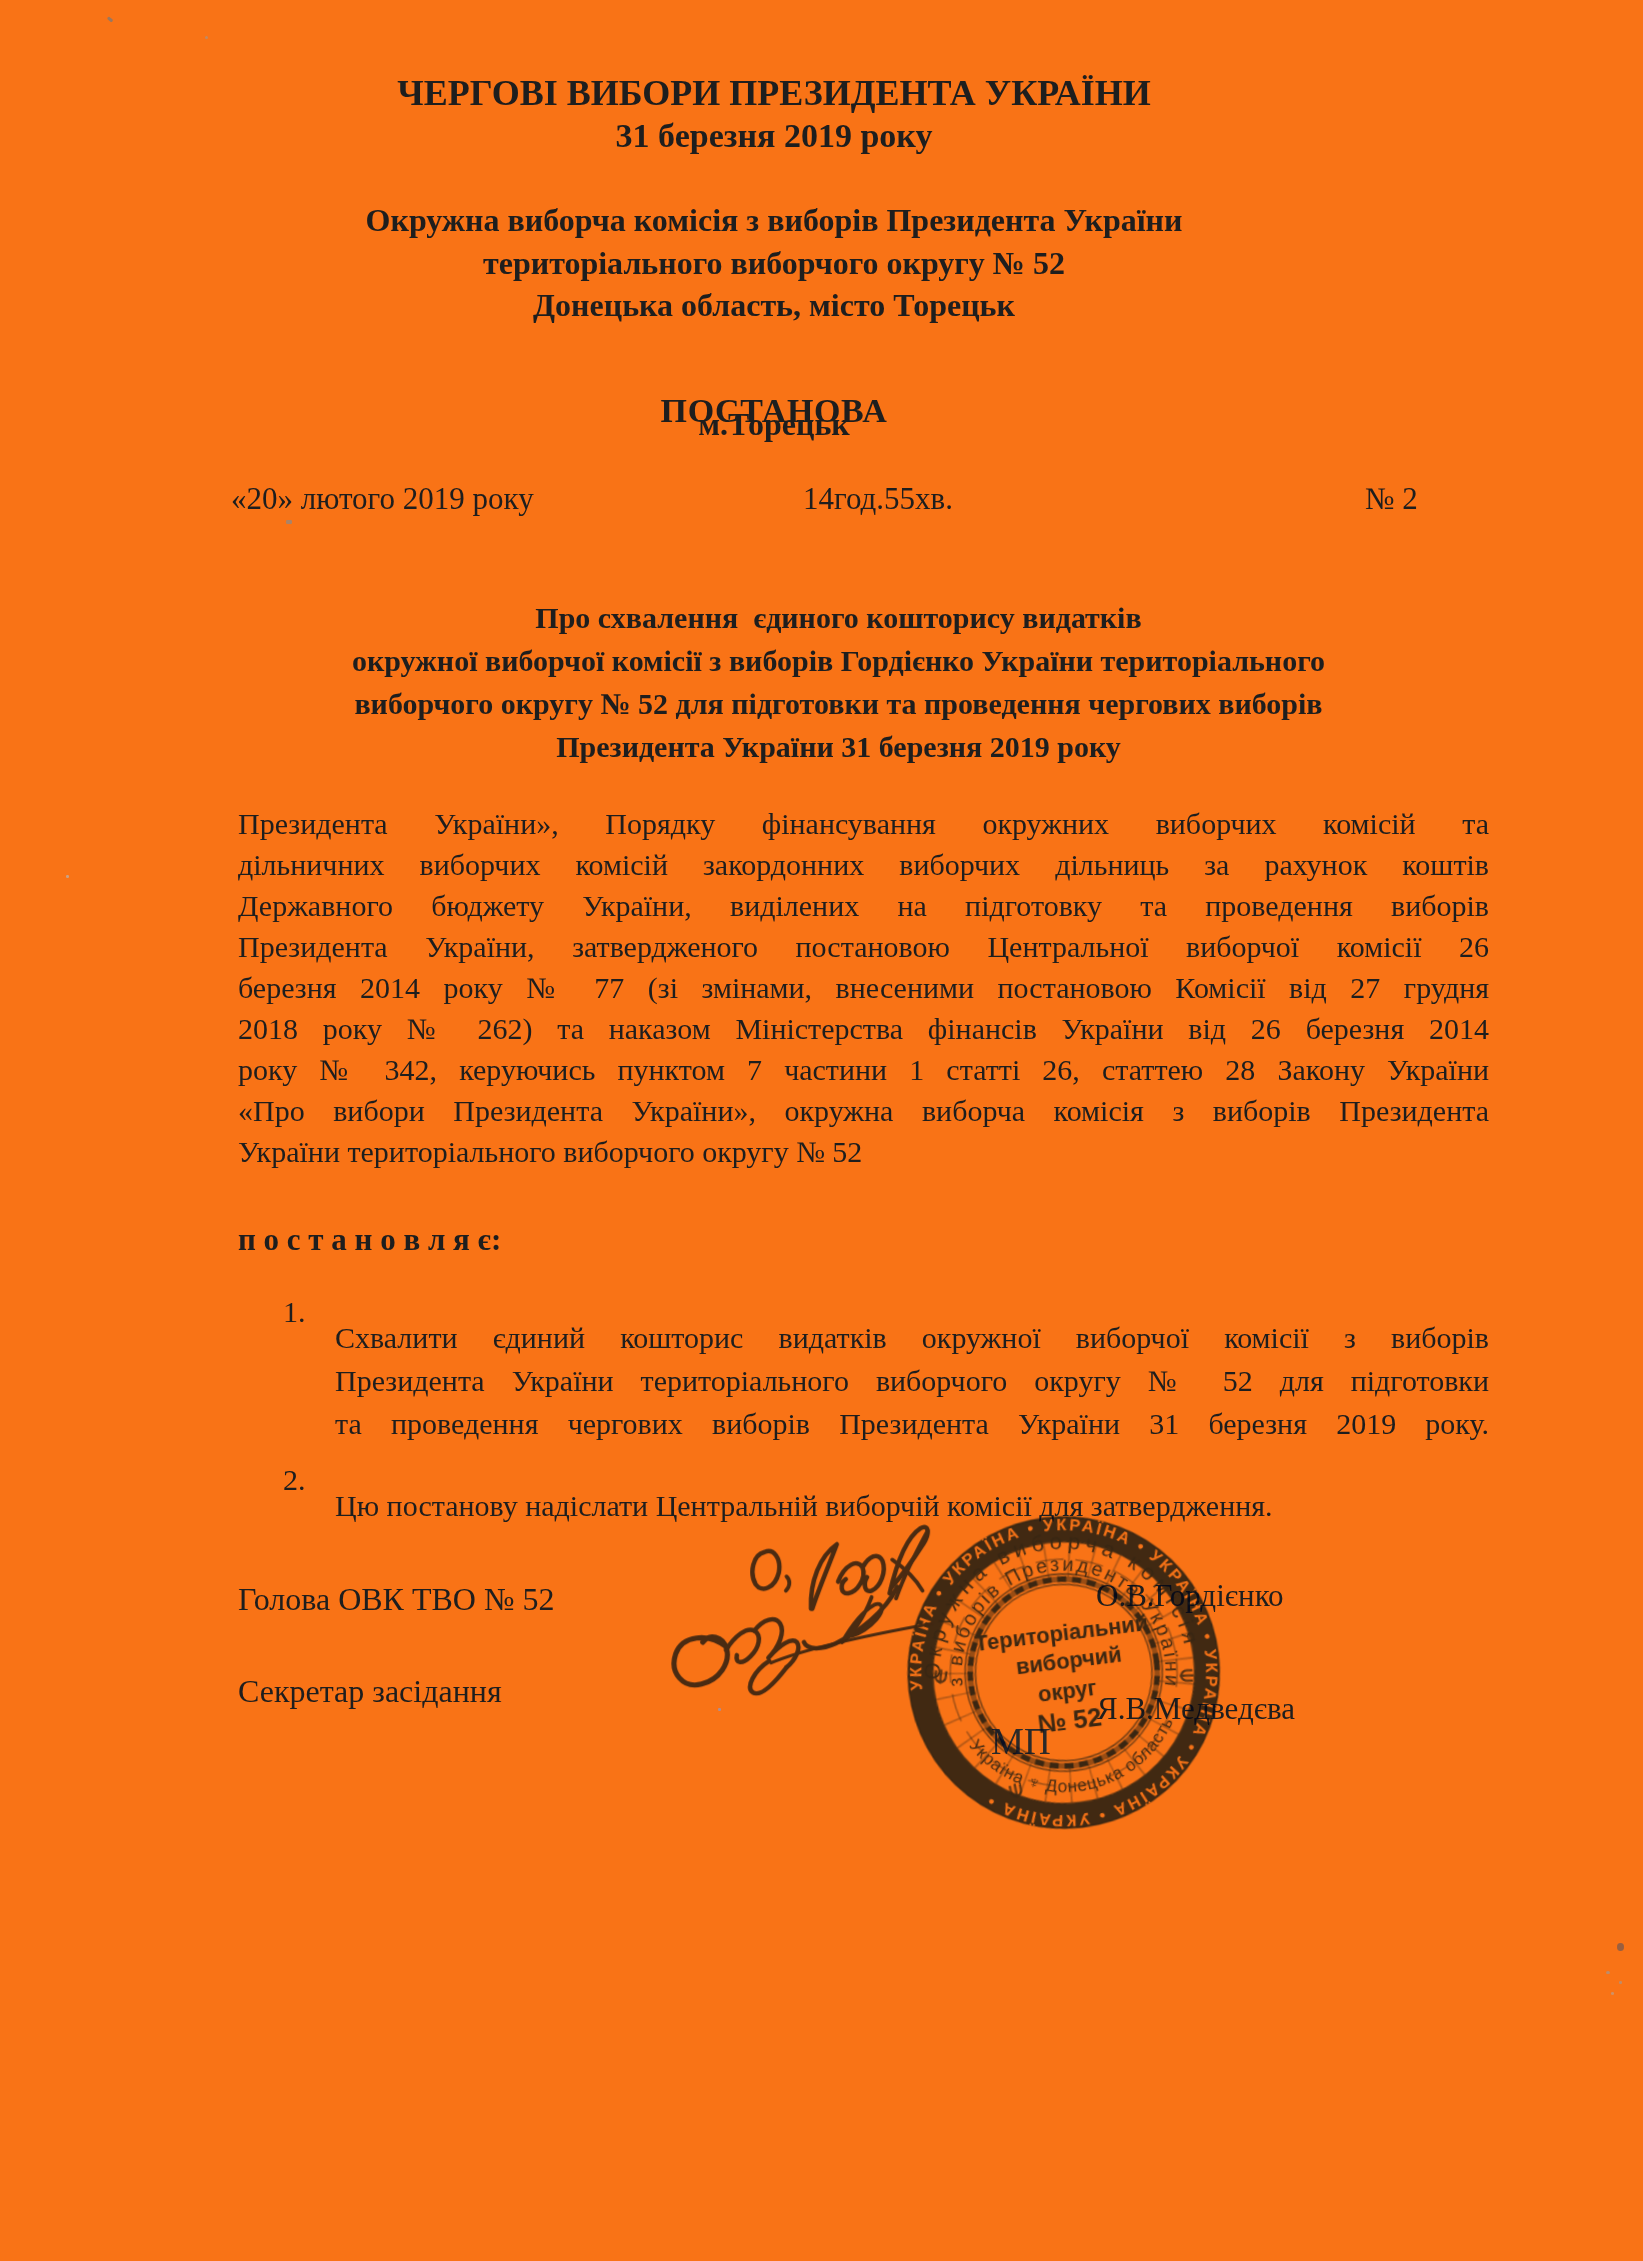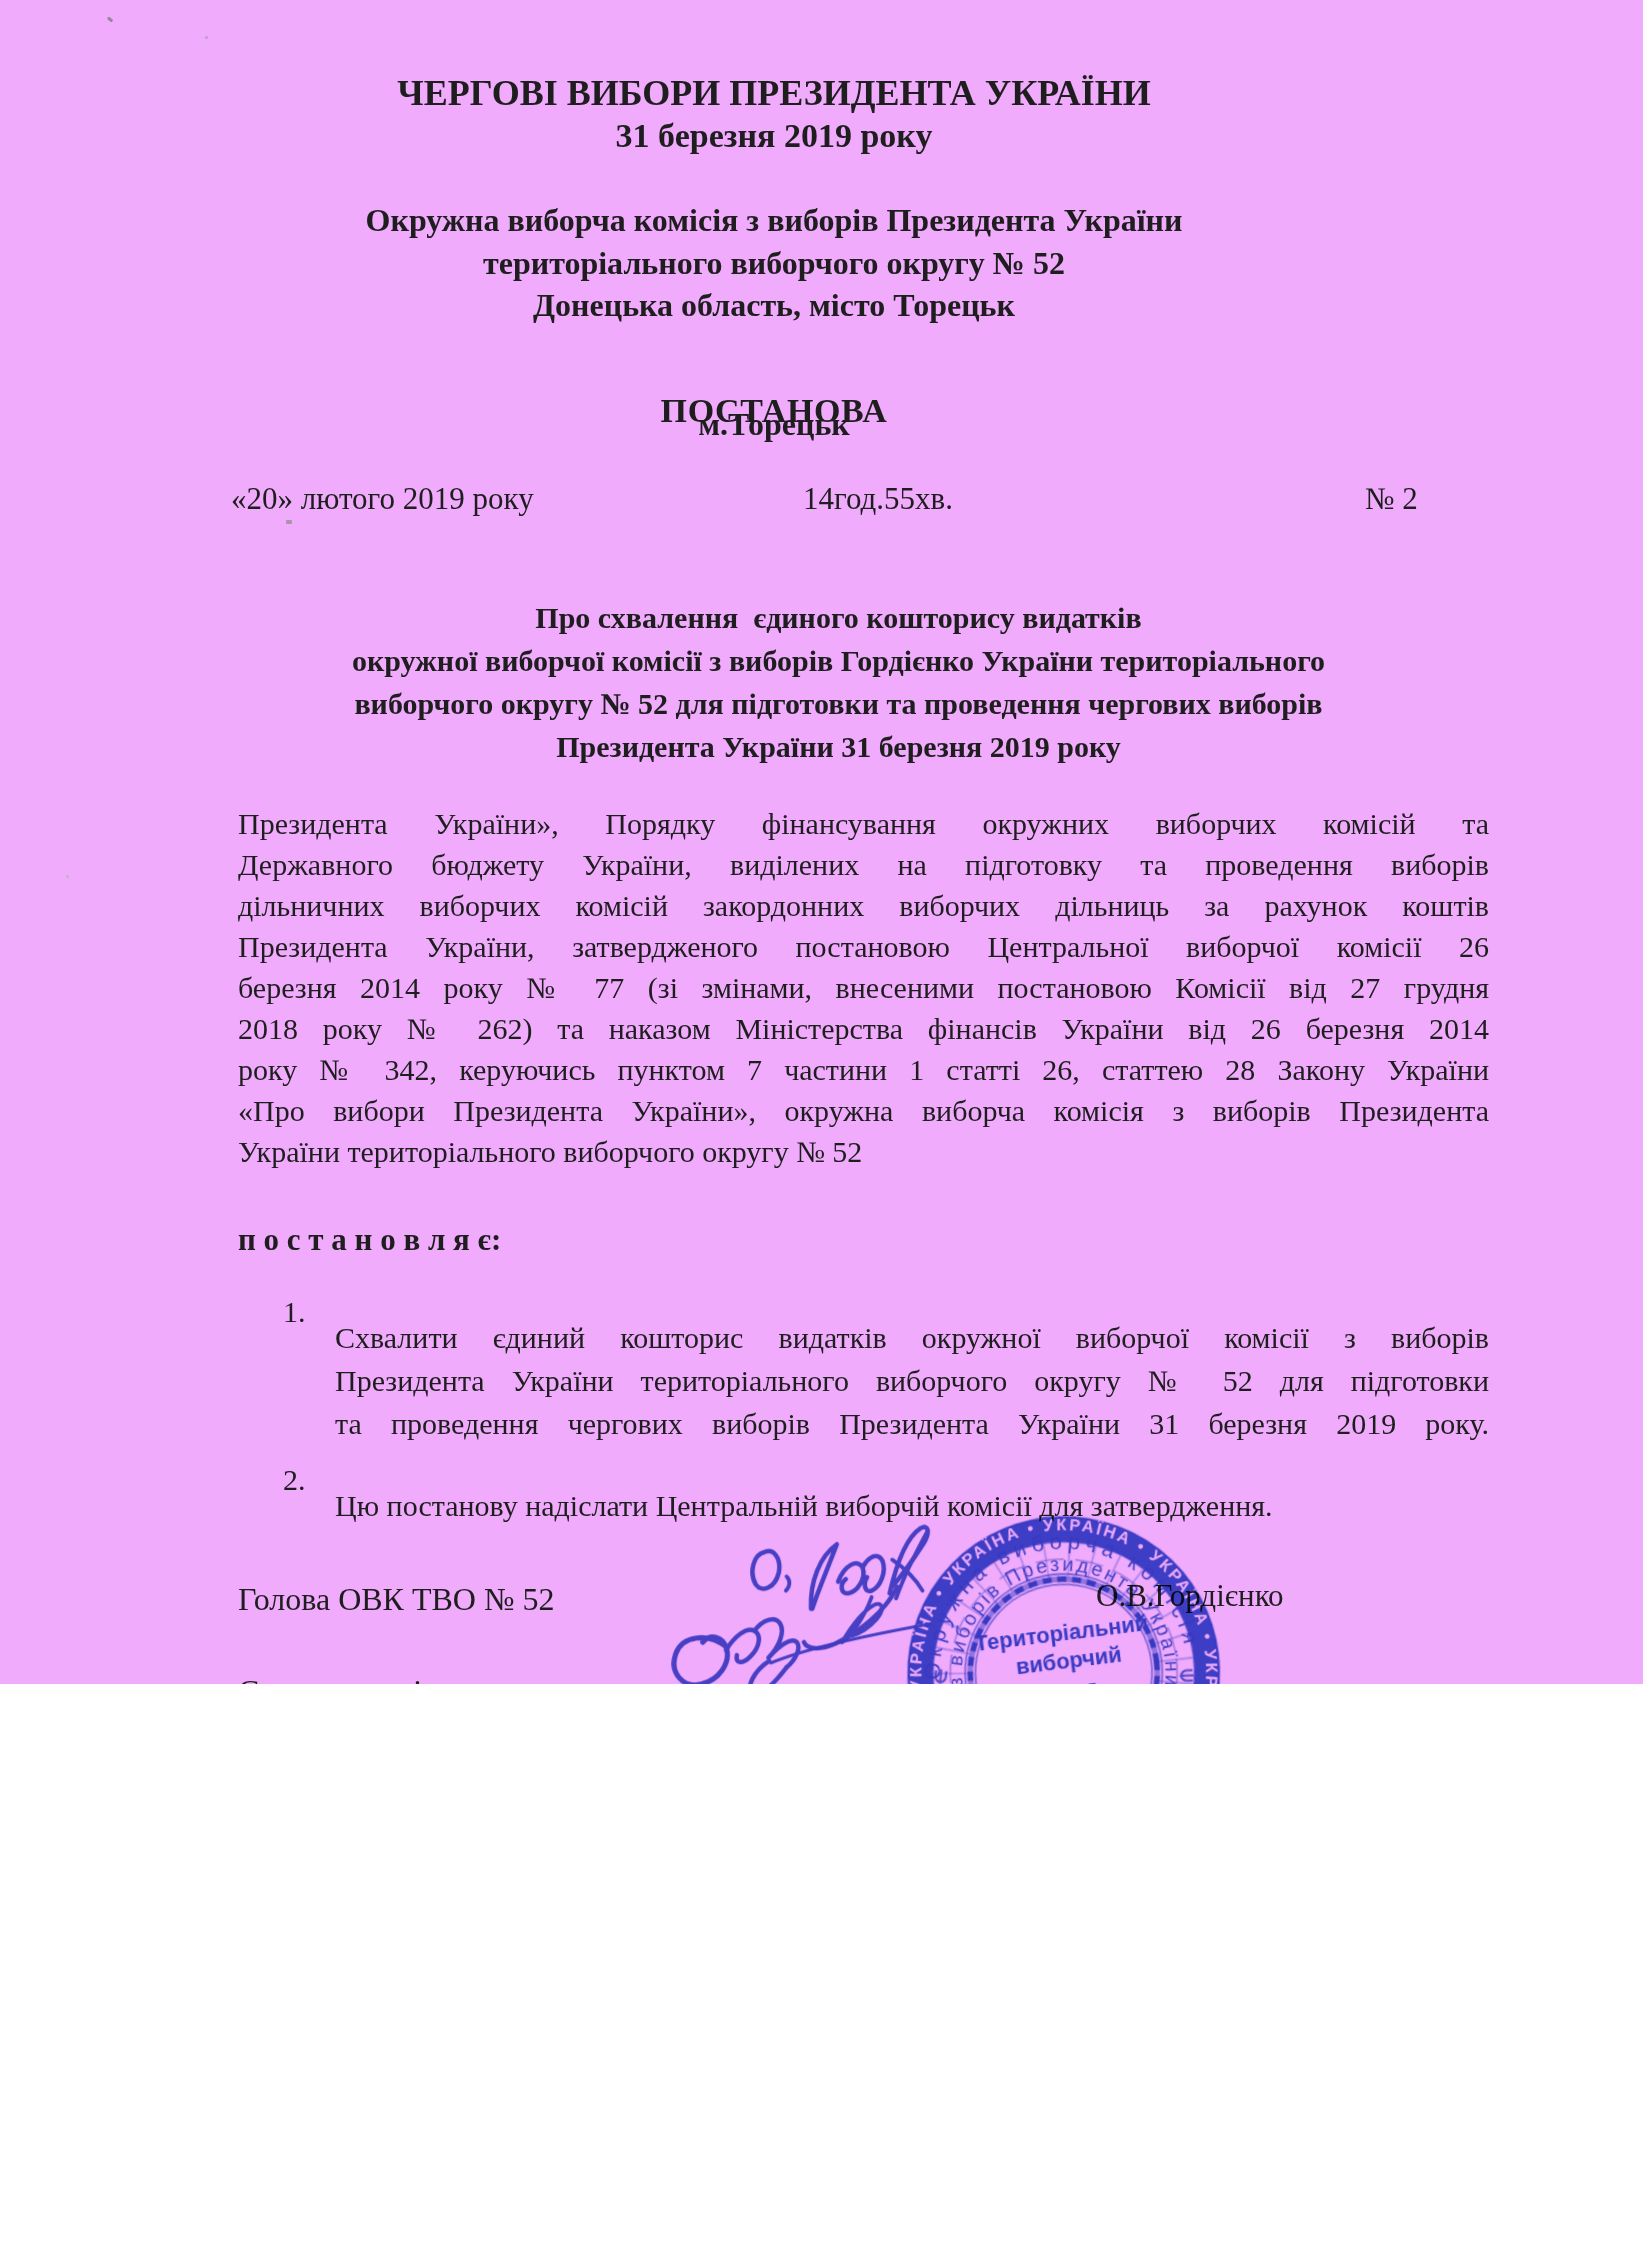--- a/index.html
+++ b/index.html
@@ -2,21 +2,21 @@
 <html style="--ink: #2c47c2; --sig: #4356c4;font-size:10.3px"><head>
 <meta charset="utf-8">
 <style>
   :root{
     --text:#1e1e1e;
     --ink:#2c47c2;
     --sig:#4356c4;
   }
   html,body{margin:0;padding:0;background:#ffffff;}
   #page{
-    position:relative;width:1644px;height:1684px;background:#f0abfc;
+    position:relative;width:1644px;height:2261px;background:#f97316;
     font-family:"Liberation Serif","DejaVu Serif",serif;color:var(--text);
     overflow:hidden;
   }
   .abs{position:absolute;}
   .ctr{left:97px;width:1354px;text-align:center;font-weight:bold;}
   .hdr1{top:72px;font-size:36px;}
   .hdr2{top:117px;font-size:34px;}
   .org1{top:202px;font-size:32px;}
   .org2{top:245px;font-size:32px;}
   .org3{top:287px;font-size:32px;}
@@ -72,22 +72,22 @@
 
   <div class="abs subject">
     <div>Про схвалення  єдиного кошторису видатків</div>
     <div>окружної виборчої комісії з виборів Гордієнко України територіального</div>
     <div>виборчого округу № 52 для підготовки та проведення чергових виборів</div>
     <div>Президента України 31 березня 2019 року</div>
   </div>
 
   <div class="abs bodyblock">
     <div class="bline">Президента України», Порядку фінансування окружних виборчих комісій та</div>
+    <div class="bline">дільничних виборчих комісій закордонних виборчих дільниць за рахунок коштів</div>
     <div class="bline">Державного бюджету України, виділених на підготовку та проведення виборів</div>
-    <div class="bline">дільничних виборчих комісій закордонних виборчих дільниць за рахунок коштів</div>
     <div class="bline">Президента України, затвердженого постановою Центральної виборчої комісії 26</div>
     <div class="bline">березня 2014 року № 77 (зі змінами, внесеними постановою Комісії від 27 грудня</div>
     <div class="bline">2018 року № 262) та наказом Міністерства фінансів України від 26 березня 2014</div>
     <div class="bline">року № 342, керуючись пунктом 7 частини 1 статті 26, статтею 28 Закону України</div>
     <div class="bline">«Про вибори Президента України», окружна виборча комісія з виборів Президента</div>
     <div class="bline last">України територіального виборчого округу № 52</div>
   </div>
 
   <div class="abs resolves">п о с т а н о в л я є:</div>
 

